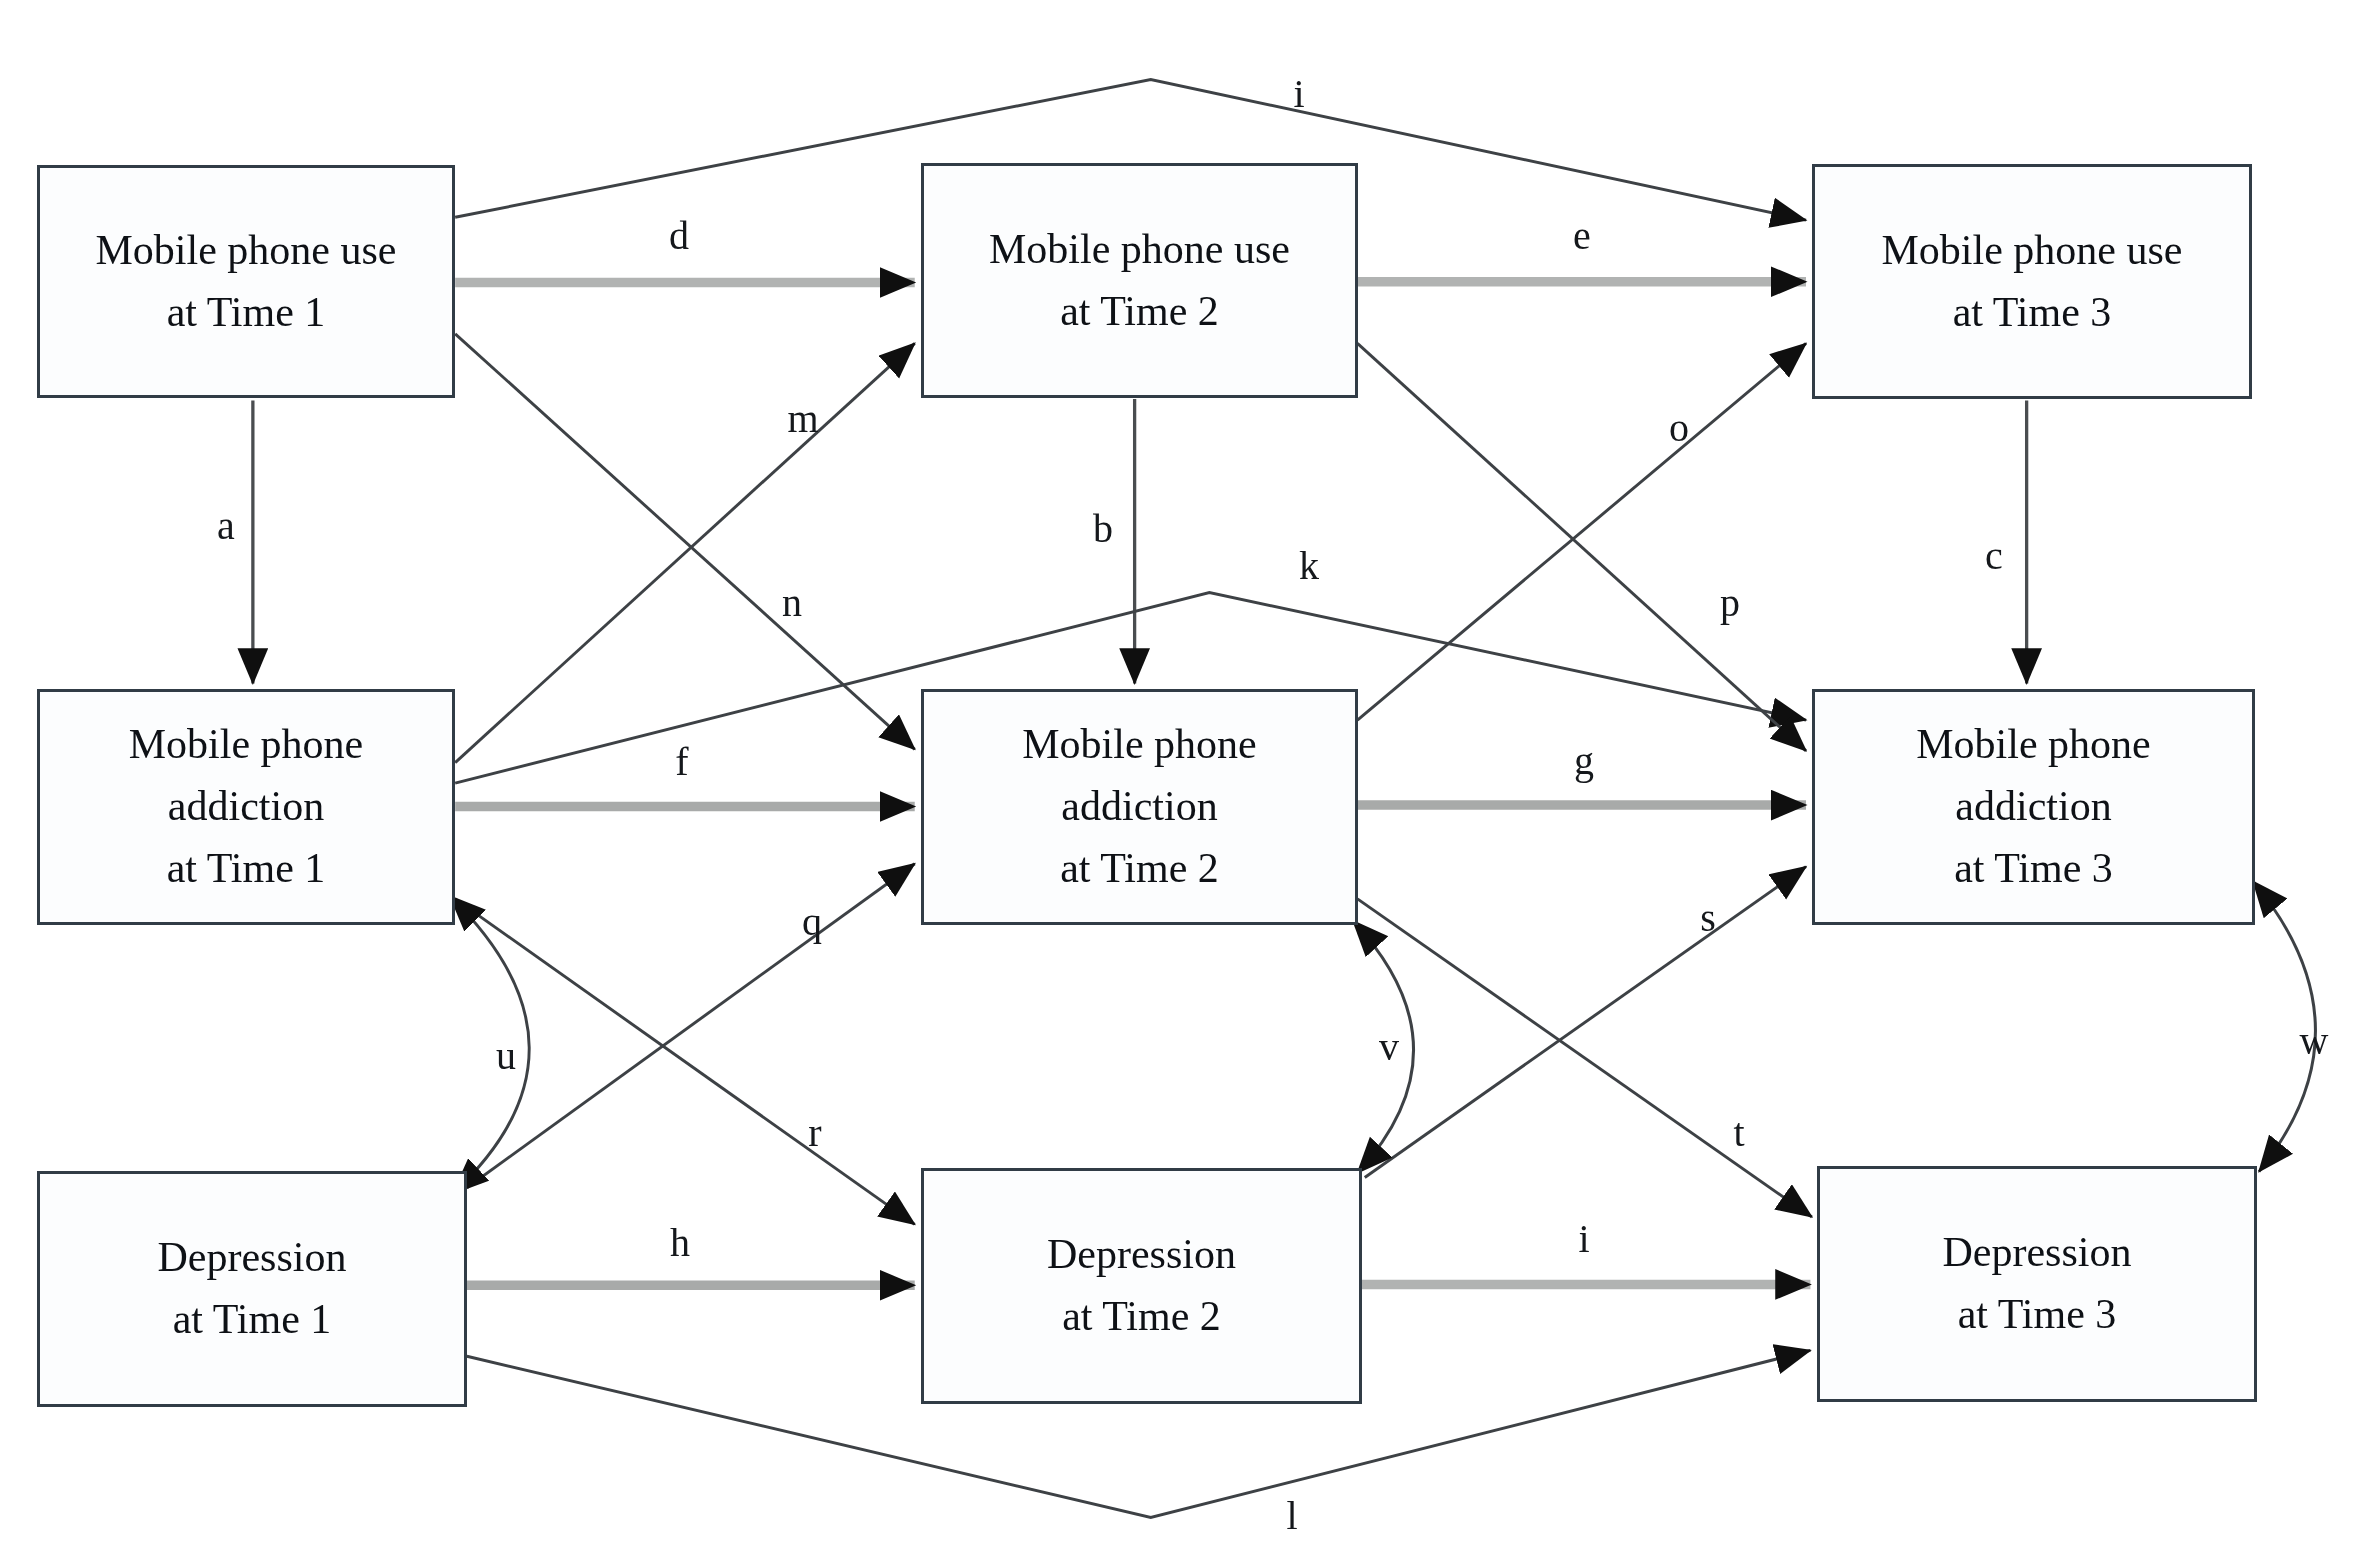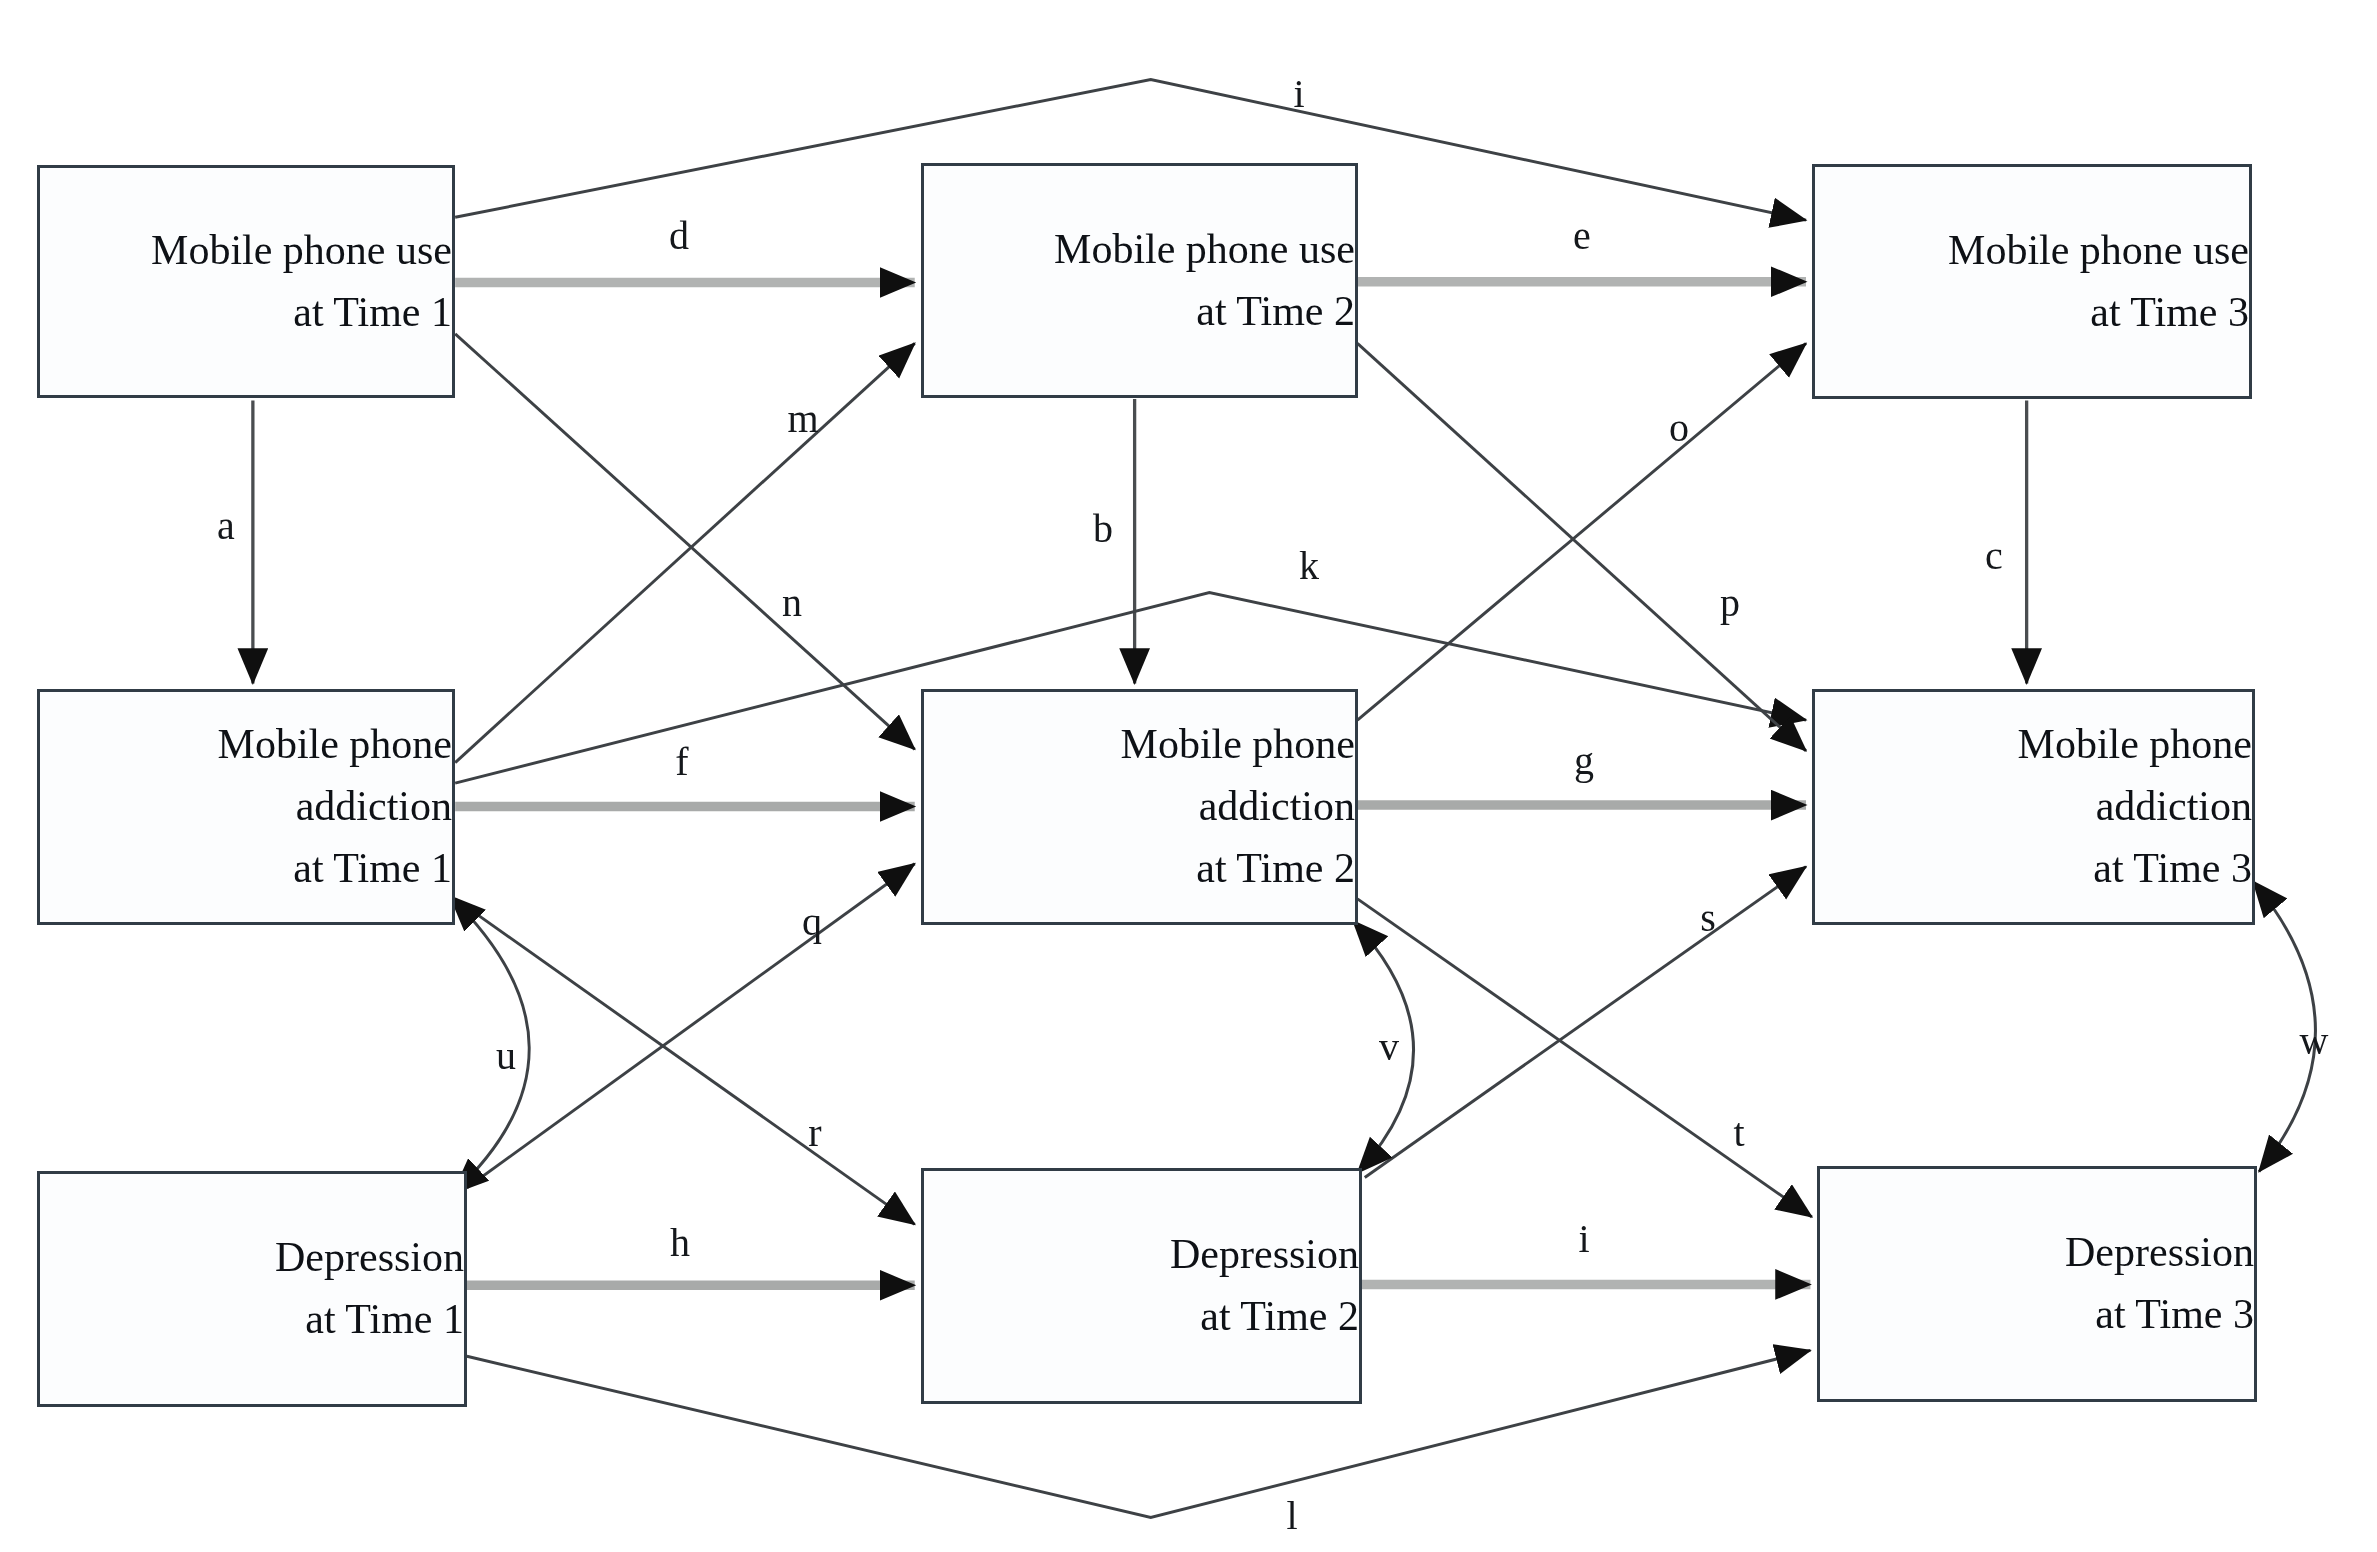--- a/index.html
+++ b/index.html
@@ -10,21 +10,21 @@
     font-family:"Liberation Serif","DejaVu Serif",serif;
     overflow:hidden;
   }
   #arrow-layer{position:absolute;left:0;top:0;width:2377px;height:1553px;}
   .box{
     position:absolute;
     box-sizing:border-box;
     border:3.7px solid #313c46;
     background:#fcfdfe;
     display:flex;flex-direction:column;
-    align-items:flex-end;justify-content:center;
+    align-items:center;justify-content:center;
     text-align:center;
     font-size:42px;line-height:1.47;
     color:#0e1116;
   }
   .box span{display:block;white-space:nowrap;}
   .plabel{
     position:absolute;
     transform:translate(-50%,-50%);
     font-size:40px;
     color:#15181c;

